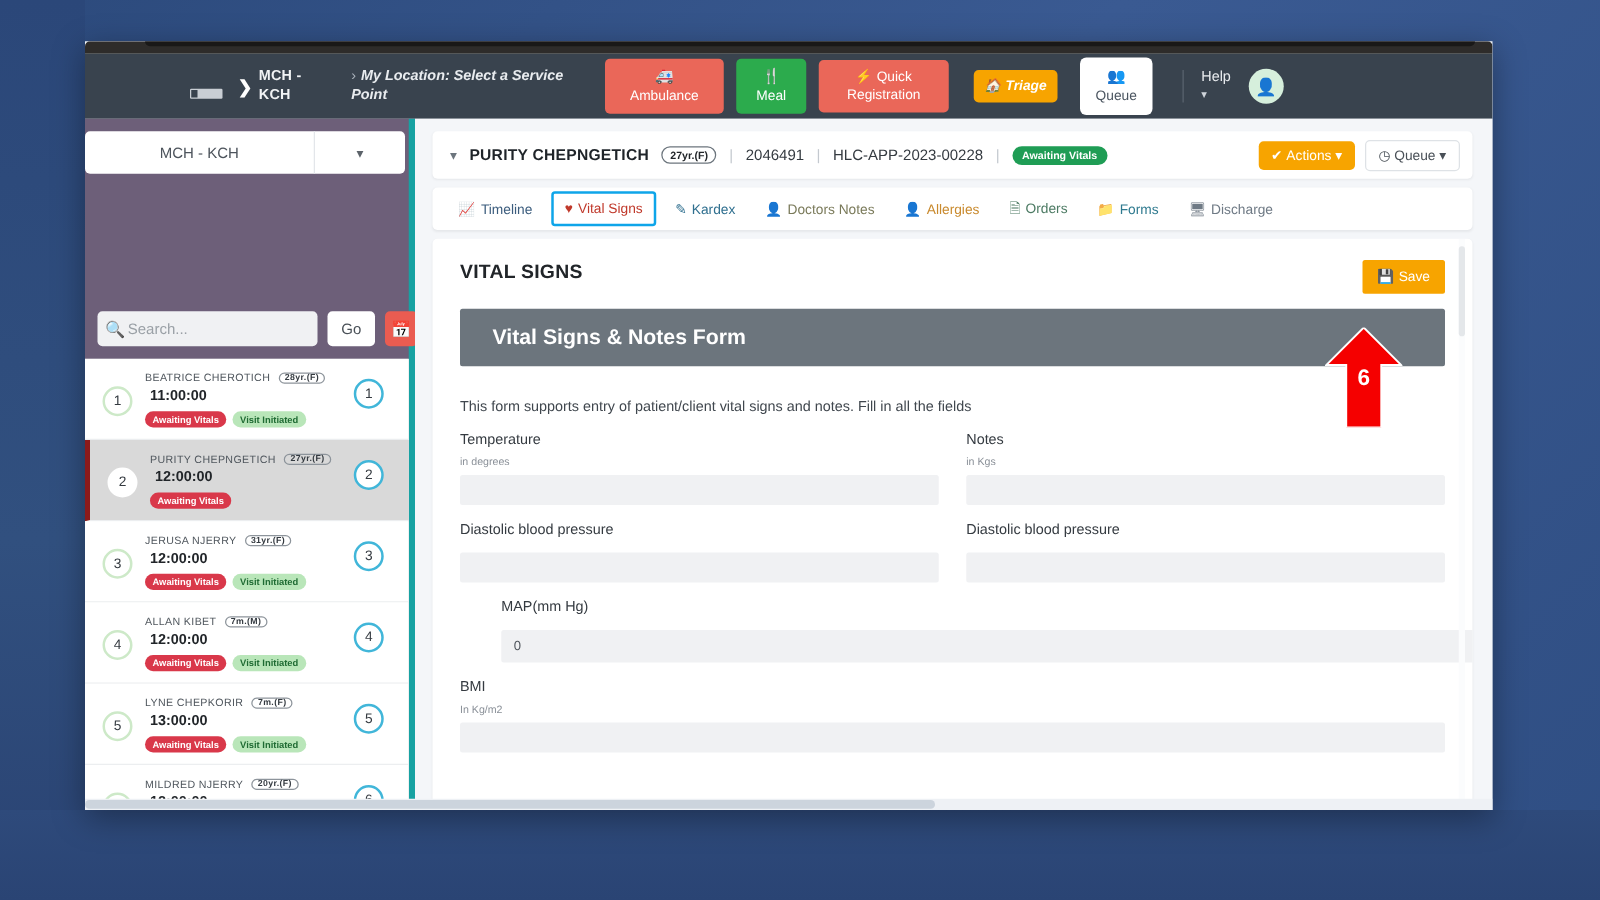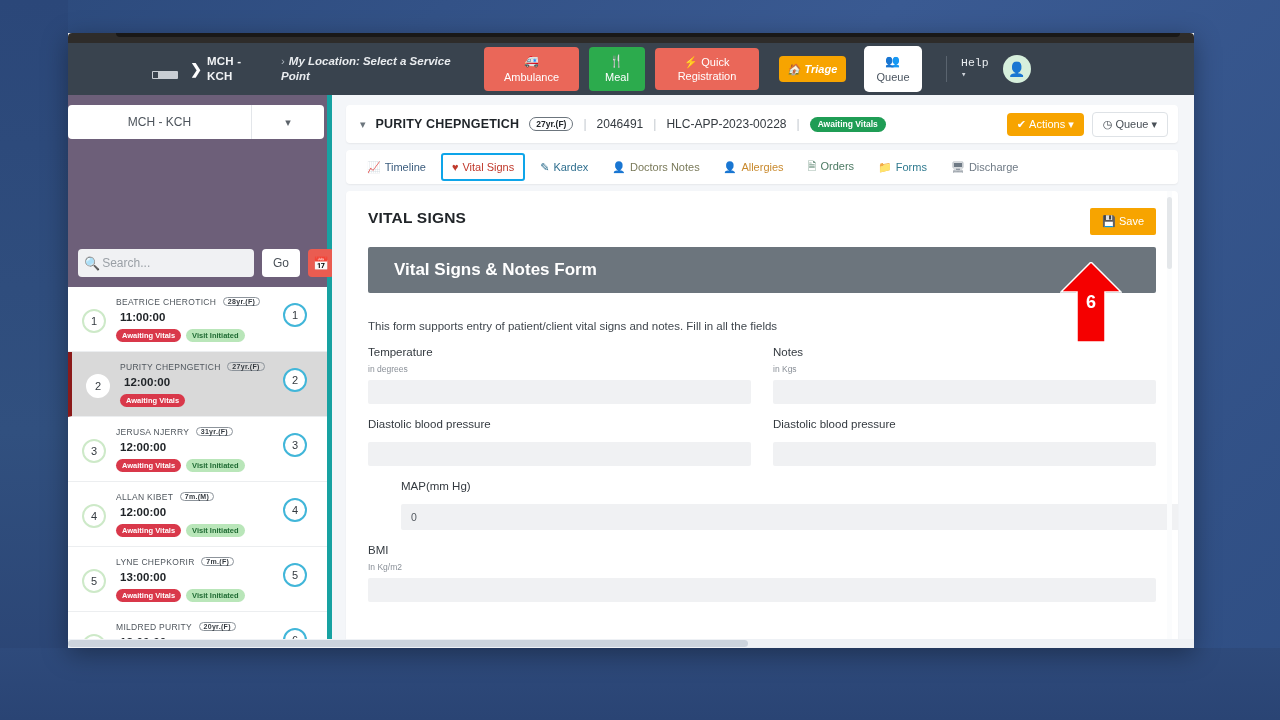--- a/index.html
+++ b/index.html
@@ -85,21 +85,21 @@
     background:#f7a400; width: 67px; padding: 6px 8px; font-style: italic;
     font-weight: 700; margin-left: 10px; font-size: 11px;
   }
   .navbtn.orange .inline { display:inline; }
   .navbtn.white {
     background:#fff; color:#4b5560; width: 58px; margin-left: 8px;
     padding: 8px 6px; border-radius: 5px;
   }
   .help-wrap {
     margin-left: 24px; display:flex; align-items:center; gap: 14px;
-    color:#e9ecef; font-size: 11.5px; font-family: Liberation Mono, monospace;
+    color:#e9ecef; font-size: 11.5px;
   }
   .vsep { width:1px; height:26px; background:#5a646f; }
   .helpbtn { line-height: 13px; cursor:pointer; }
   .helpbtn .car { display:block; font-size: 9px; color:#cfd4da;}
   .avatar {
     width: 28px; height:28px; border-radius:50%; background:#d6efdc;
     display:flex; align-items:center; justify-content:center;
     color:#2cab4d; font-size: 14px; cursor:pointer;
   }
 
@@ -443,21 +443,21 @@
         <div class="ptags">
           <span class="tag red">Awaiting Vitals</span>
           <span class="tag green">Visit Initiated</span>
         </div>
         <div class="pnum-right">5</div>
       </div>
 
       <div class="prow">
         <div class="pnum-left">6</div>
         <div class="pname">
-          <span>MILDRED PURITY</span>
+          <span>MILDRED NJERRY</span>
           <span class="agebadge">20yr.(F)</span>
         </div>
         <div class="ptime">12:00:00</div>
 
         <div class="pnum-right">6</div>
       </div>
 
     </div>
   </div>
 

